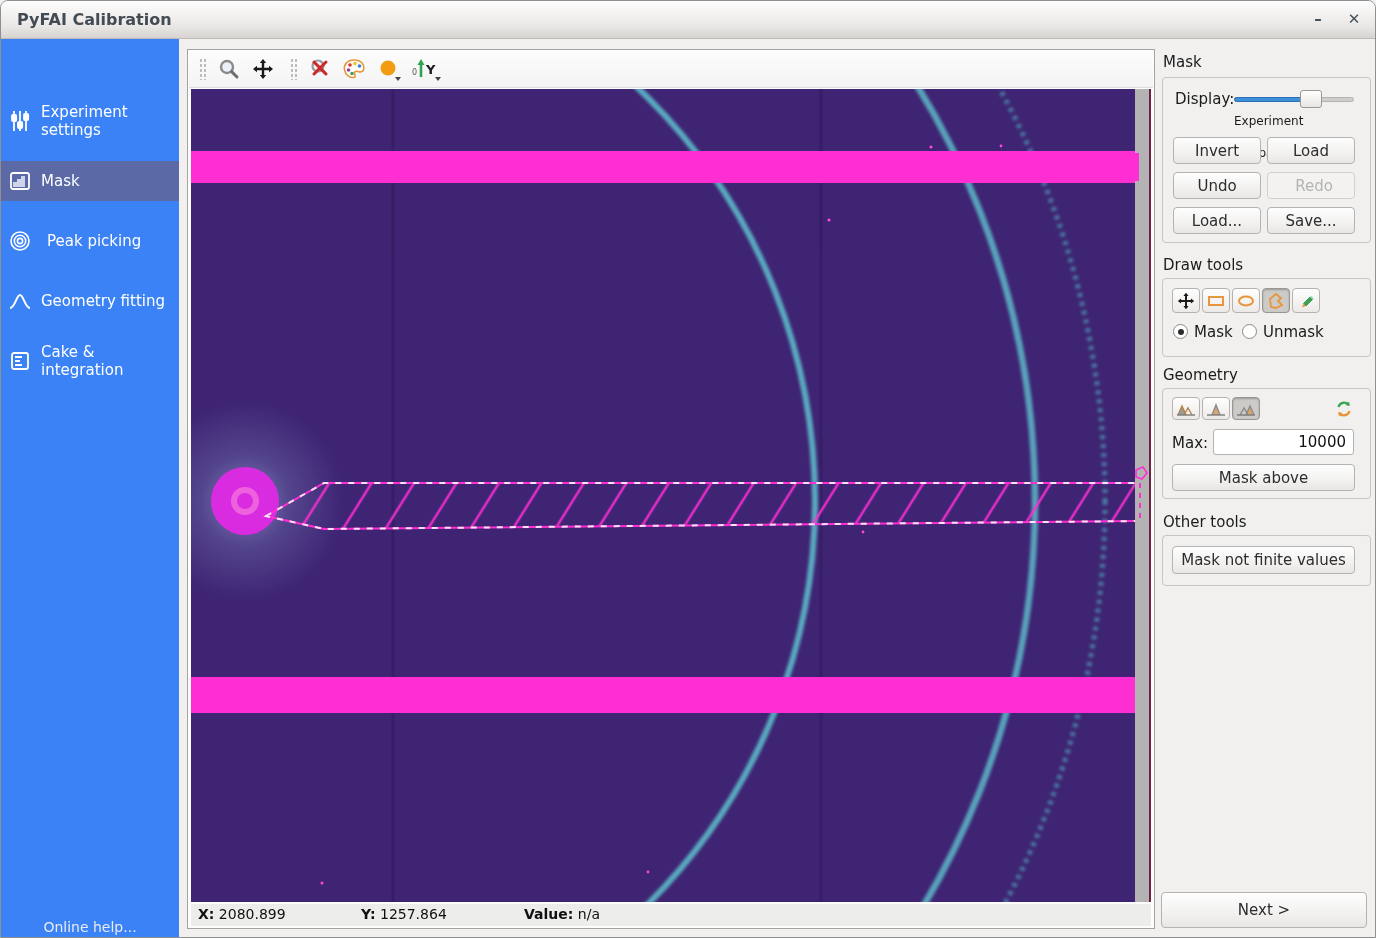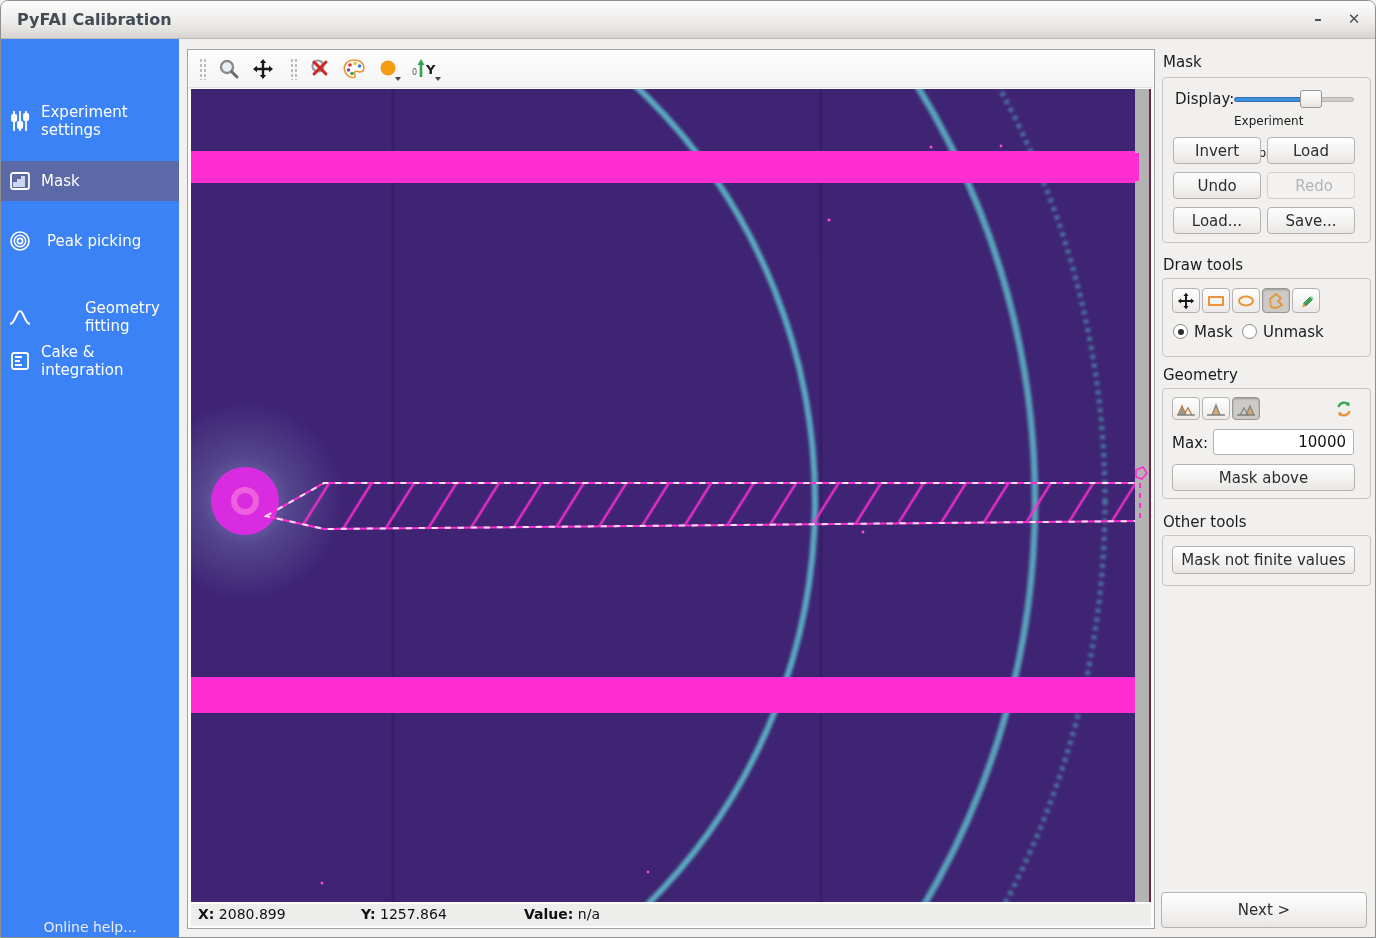--- a/index.html
+++ b/index.html
@@ -93,21 +93,21 @@
     <div class="side-item" style="top:182px;gap:6px;">
       <svg class="sicon" viewBox="0 0 22 22">
         <g fill="none" stroke="#fff">
           <circle cx="11" cy="11" r="9" stroke-width="1.6"></circle>
           <circle cx="11" cy="11" r="5.7" stroke-width="1.6"></circle>
           <circle cx="11" cy="11" r="2.6" stroke-width="1.6"></circle>
         </g>
       </svg>
       <span>Peak picking</span>
     </div>
-    <div class="side-item" style="top:258px;gap:44px;">
+    <div class="side-item" style="top:242px;">
       <svg class="sicon" viewBox="0 0 22 22">
         <path d="M1 18 C6 18 7.5 5 11 5 C14.5 5 16 18 21 18" fill="none" stroke="#fff" stroke-width="2"></path>
       </svg>
       <span>Geometry fitting</span>
     </div>
     <div class="side-item" style="top:302px;">
       <svg class="sicon" viewBox="0 0 22 22">
         <rect x="3" y="3" width="16" height="16" rx="2" fill="none" stroke="#fff" stroke-width="1.8"></rect>
         <g stroke="#fff" stroke-width="2">
           <line x1="6" y1="7" x2="13" y2="7"></line>

